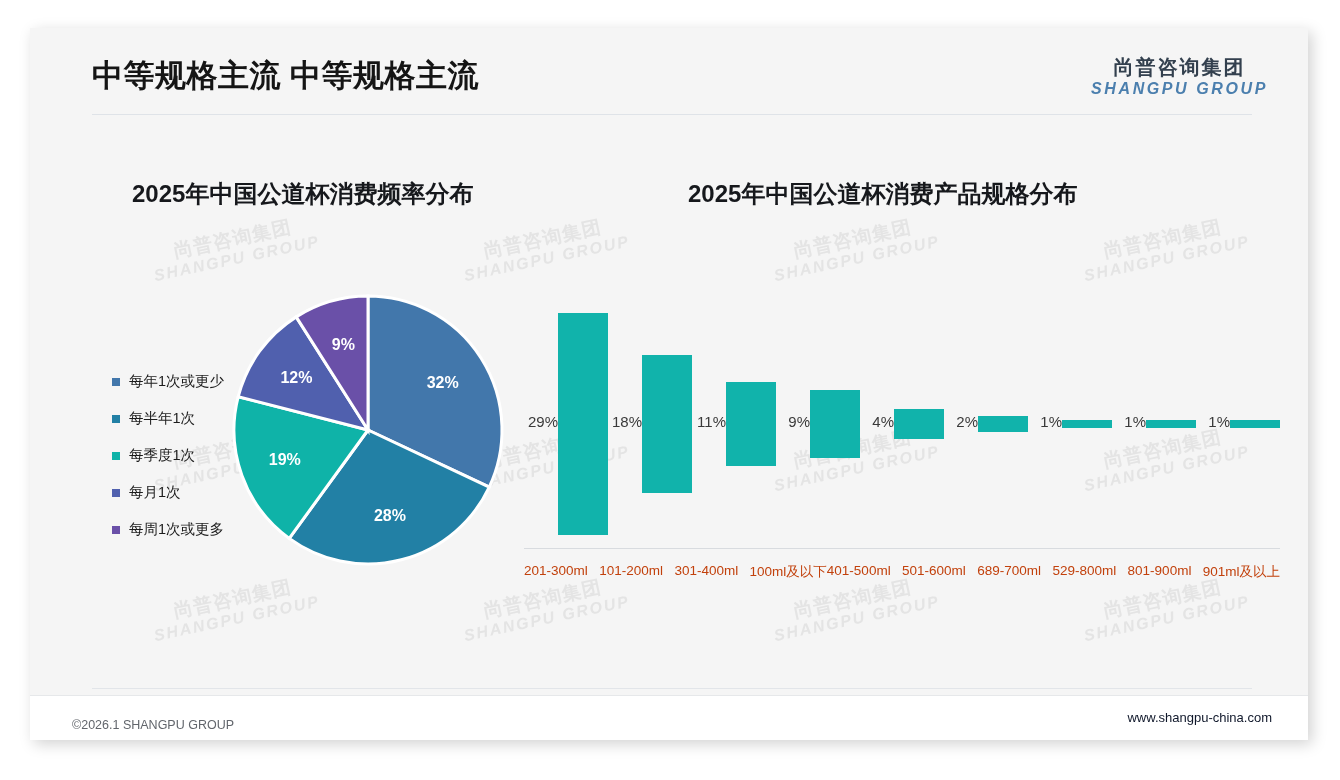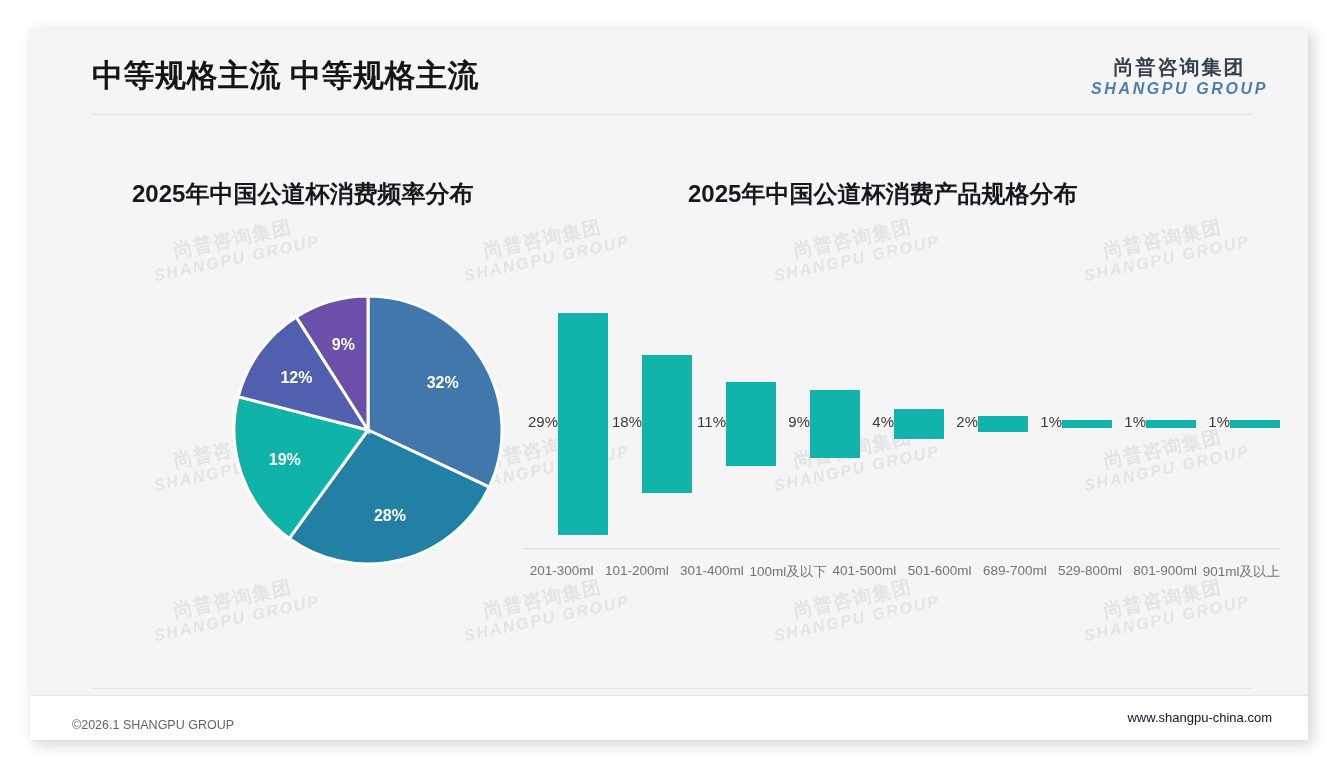--- a/index.html
+++ b/index.html
@@ -194,23 +194,22 @@
   }
   .bar-labels {
     position: absolute;
     left: 34px;
     bottom: 22px;
     width: 756px;
     display: flex;
   }
   .bar-label {
     flex: 1 1 0;
-    text-align: center;
     font-size: 13.5px;
-    color: #737373;
+    color: #c2410c;
     white-space: nowrap;
   }
   
   .footnote-rule {
     position: absolute;
     left: 62px;
     top: 660px;
     width: 1160px;
     height: 1px;
     background: #e2e5e9;
@@ -315,20 +314,42 @@
       <div class="brand-en">SHANGPU GROUP</div>
     </div>
     <div class="header-rule"></div>
   </div>
 
   <div class="chart-heading" id="heading-pie">2025年中国公道杯消费频率分布</div>
 
   <div class="chart-heading" id="heading-bar">2025年中国公道杯消费产品规格分布</div>
 
   <div class="pie-panel">
+    <div class="pie-legend" id="pie-legend">
+        <div class="legend-item">
+          <span class="legend-swatch" style="background: rgb(66, 119, 171);"></span>
+          <span class="legend-label">每年1次或更少</span>
+        </div>
+        <div class="legend-item">
+          <span class="legend-swatch" style="background: rgb(34, 128, 165);"></span>
+          <span class="legend-label">每半年1次</span>
+        </div>
+        <div class="legend-item">
+          <span class="legend-swatch" style="background: rgb(15, 179, 168);"></span>
+          <span class="legend-label">每季度1次</span>
+        </div>
+        <div class="legend-item">
+          <span class="legend-swatch" style="background: rgb(80, 96, 174);"></span>
+          <span class="legend-label">每月1次</span>
+        </div>
+        <div class="legend-item">
+          <span class="legend-swatch" style="background: rgb(106, 80, 168);"></span>
+          <span class="legend-label">每周1次或更多</span>
+        </div>
+      </div>
     <svg class="pie-svg" width="280" height="280" viewBox="0 0 280 280" id="pie-svg">
         <path d="M 140 140 L 140 6 A 134 134 0 0 1 261.24682503044664 197.05442506971974 Z" fill="#4277ab" stroke="#ffffff" stroke-width="3"></path>
         <text x="214.6723617313982" y="97.61147825205754" text-anchor="middle" class="pie-pct">32%</text>
         <path d="M 140 140 L 261.24682503044664 197.05442506971974 A 134 134 0 0 1 61.23677619280862 248.40827724624296 Z" fill="#2280a5" stroke="#ffffff" stroke-width="3"></path>
         <text x="161.99413362085974" y="230.6614947702161" text-anchor="middle" class="pie-pct">28%</text>
         <path d="M 140 140 L 61.23677619280862 248.40827724624296 A 134 134 0 0 1 10.209856408763443 106.67555511990938 Z" fill="#0fb3a8" stroke="#ffffff" stroke-width="3"></path>
         <text x="56.788504793688304" y="174.95798166649357" text-anchor="middle" class="pie-pct">19%</text>
         <path d="M 140 140 L 10.209856408763443 106.67555511990938 A 134 134 0 0 1 68.19920947281449 26.860057982729955 Z" fill="#5060ae" stroke="#ffffff" stroke-width="3"></path>
         <text x="68.45053701747968" y="93.01627228725366" text-anchor="middle" class="pie-pct">12%</text>
         <path d="M 140 140 L 68.19920947281449 26.860057982729955 A 134 134 0 0 1 139.99999999999997 6 Z" fill="#6a50a8" stroke="#ffffff" stroke-width="3"></path>

